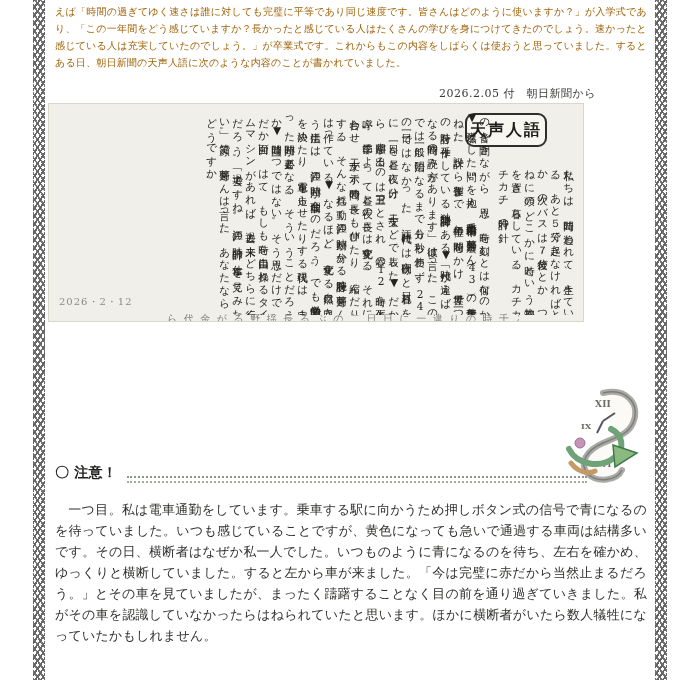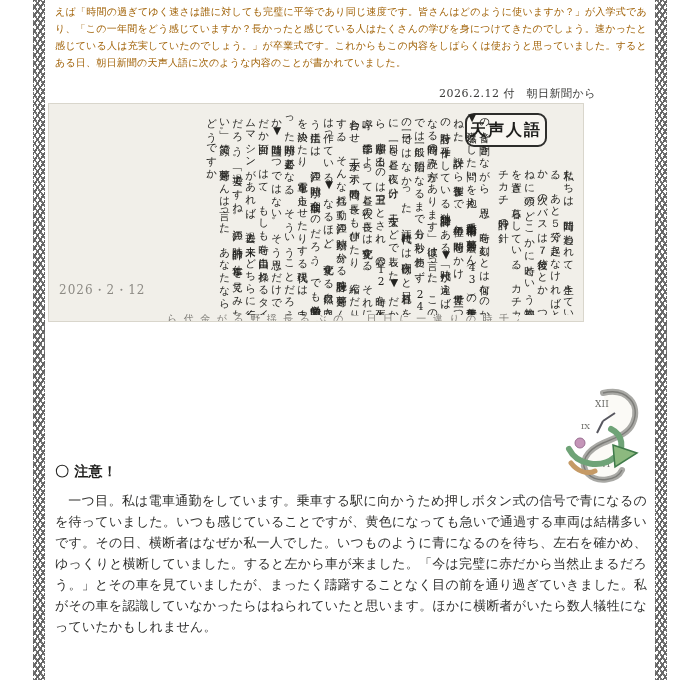--- a/index.html
+++ b/index.html
@@ -23,45 +23,45 @@
   .clipping{position:absolute;left:48px;top:103px;width:536px;height:219px;
             background:#f1efe9;border:1px solid #d9d6cc;box-sizing:border-box;overflow:hidden;}
   .masthead{position:absolute;top:9px;right:36px;width:78px;height:30px;
             border:2px solid #2e2e2c;border-radius:9px;background:#f8f6f1;
             display:flex;align-items:center;justify-content:center;
             font-weight:bold;font-size:16px;letter-spacing:2px;color:#1d1d1b;}
   .vtext{writing-mode:vertical-rl;text-orientation:upright;
          font-size:10.5px;line-height:13px;letter-spacing:.6px;color:#22221f;text-align:justify;}
   .vt-open{position:absolute;top:58px;right:8px;height:153px;width:80px;overflow:hidden;}
   .vt-body{position:absolute;top:7px;right:92px;height:204px;width:498px;overflow:hidden;}
-  .clip-date{position:absolute;left:10px;bottom:22px;font-size:12px;color:#8c8a84;letter-spacing:1px;}
+  .clip-date{position:absolute;left:10px;bottom:12px;font-size:10px;color:#8c8a84;letter-spacing:1px;}
   .cut-row{position:absolute;bottom:-4px;left:118px;right:64px;height:14px;overflow:hidden;
            font-size:10px;line-height:15px;color:#55534e;opacity:.75;letter-spacing:6.5px;white-space:nowrap;}
 
   
   .lower{position:absolute;top:327px;left:55px;width:592px;font-size:13px;line-height:21px;
          text-align:justify;letter-spacing:.2px;color:#30302e;}
   .lower p{margin:0;}
-  .clock-float{float:right;width:94px;height:76px;margin:58px 0 0 6px;position:relative;}
+  .clock-float{float:right;width:94px;height:76px;margin:58px 0 0 6px;position:relative;font-weight:bold;}
   .clock-float svg{position:absolute;top:0;left:4px;overflow:visible;}
-  .notice-head{display:flex;align-items:flex-start;gap:10px;width:532px;height:22px;margin:1px 0 7px 0;flex-direction:column;}
+  .notice-head{display:flex;align-items:flex-end;gap:10px;width:532px;height:22px;margin:1px 0 16px 0;}
   .notice-title{font-weight:bold;font-size:14px;color:#1f1f1d;white-space:nowrap;}
   .deco-line{flex:1;height:7px;box-sizing:border-box;
              border-top:2px dotted #8e968a;border-bottom:2px dotted #a2aa9c;}
 </style>
 </head>
 <body>
 
 <div class="page">
 
   <div class="braid braid-left"></div>
   <div class="braid braid-right"></div>
 
   <div class="intro">えば「時間の過ぎてゆく速さは誰に対しても完璧に平等であり同じ速度です。皆さんはどのように使いますか？」が入学式であり、「この一年間をどう感じていますか？長かったと感じている人はたくさんの学びを身につけてきたのでしょう。速かったと感じている人は充実していたのでしょう。」が卒業式です。これからもこの内容をしばらくは使おうと思っていました。するとある日、朝日新聞の天声人語に次のような内容のことが書かれていました。</div>
-  <div class="source-note">2026.2.12 付　朝日新聞から</div>
+  <div class="source-note">2026.2.05 付　朝日新聞から</div>
 
   <div class="clipping">
     <div class="masthead">
       <span>天声人語</span>
     </div>
     <div class="vtext vt-open">私たちは、時間に追われて、生きている。あと５分で起きなければとか、次のバスは７分後だとか、つねに頭のどこかに時という物差しを置き、暮らしている。カチカチカチ。時計の針</div>
     <div class="vtext vt-body">の音を聞きながら、思う。時を刻むとは何なのか▼漠然とした問いを抱え、千葉県船橋市の菊野昌宏さん（43）の仕事場を訪ねた。設計から製作まで、年単位の時間をかけ、世界で一つの時計を手作りしている独立時計師である▼「時代が違えば、異なる時間の読み方があります」。彼は言った。この国では一般に明治になるまで分も秒も使わず、24時間の一日ではなかった。江戸時代には夜明けと日暮れを境に、一日を昼と夜に分け、十二支などで表した▼だから、幽霊が出るのは丑三つとされ、昼の12時を正午と呼ぶ。季節によって昼と夜の長さは変化する。それに合わせ、十二支が示す時間の長さも伸びたり、縮んだりする。そんな揺れ動く江戸の時刻が分かる腕時計を菊野さんは作っている▼なるほど。変化する自然に向き合う生活には、江戸の時間が合理的なのだろう。でも労働時間で賃金を決めたり、電車を走らせたりする現代には、定まった時間が必要となる。そういうことだろうか▼時間は一つではない。そう思うだけで、何だか面白い。はて、もしも時を自由に操れるタイムマシンがあれば、過去と未来、どちらに行くだろう。「過去ですね。江戸の時計師の仕事を見てみたい」。笑顔で、菊野さんは言った。あなたなら、どうですか。</div>
     <div class="clip-date">2026・2・12</div>
     <div class="cut-row">ら代金がる野揺長るぶの二日日に一違りの時千との針しに分きて、</div>
   </div>

